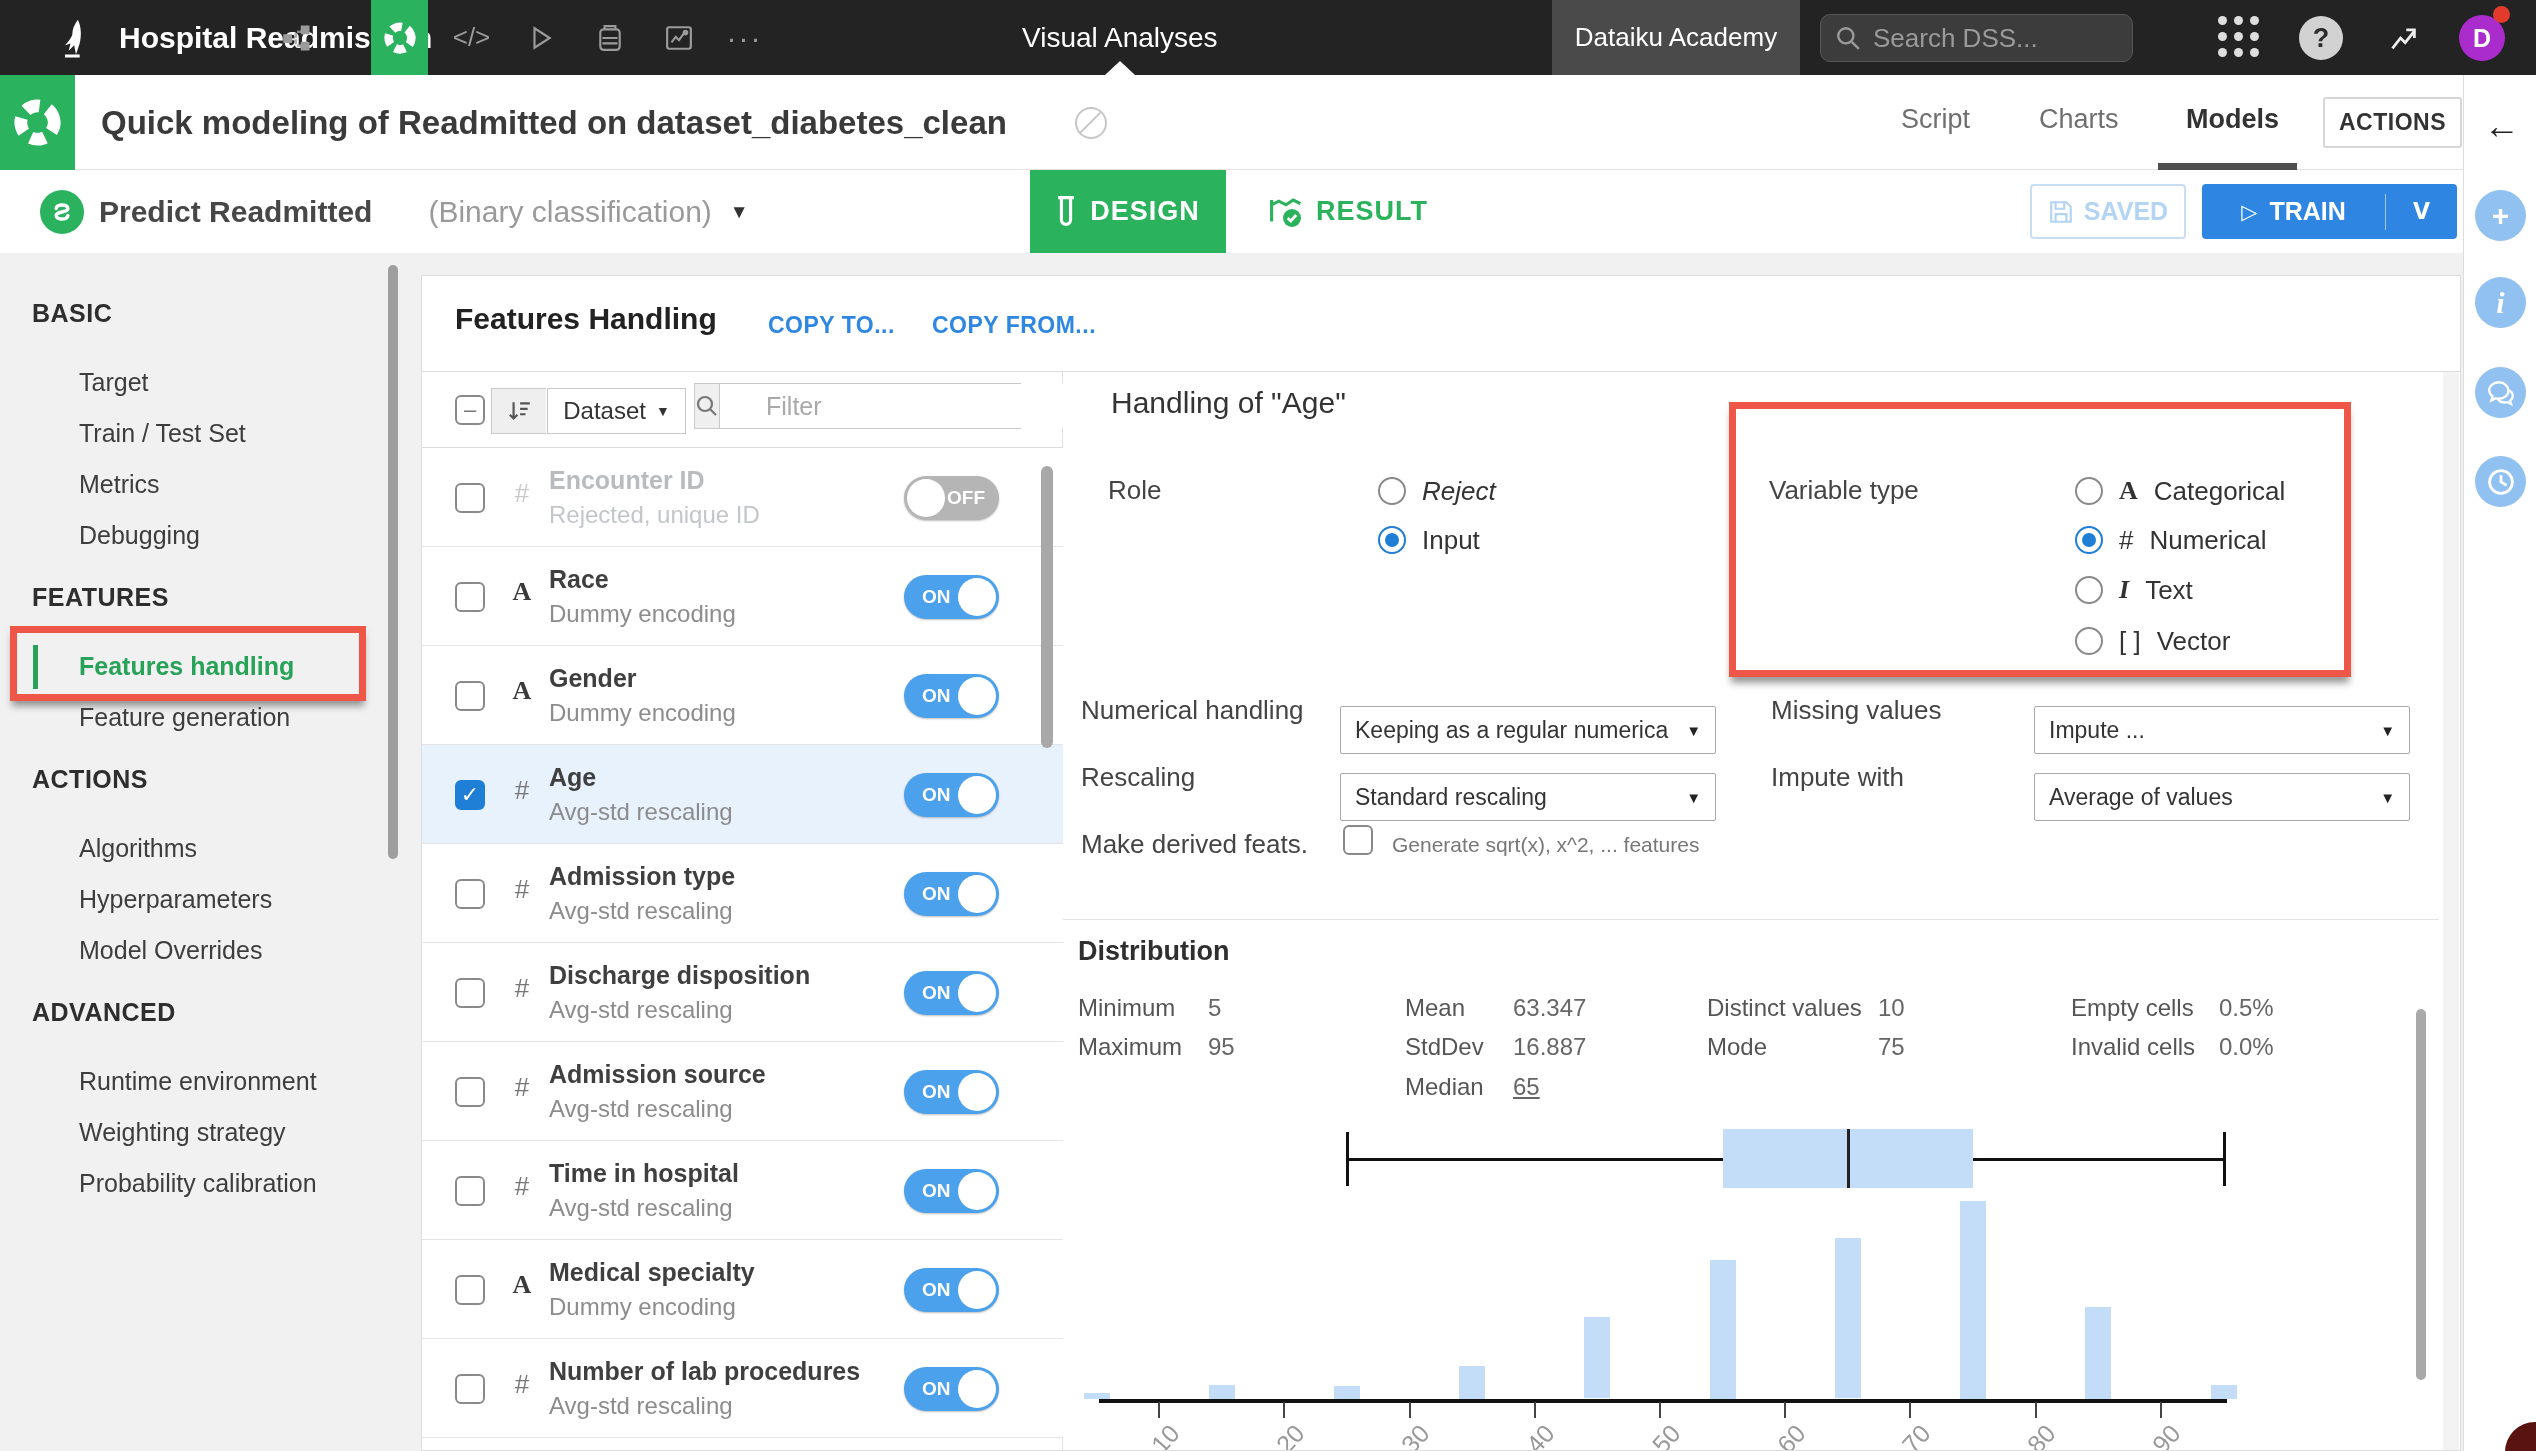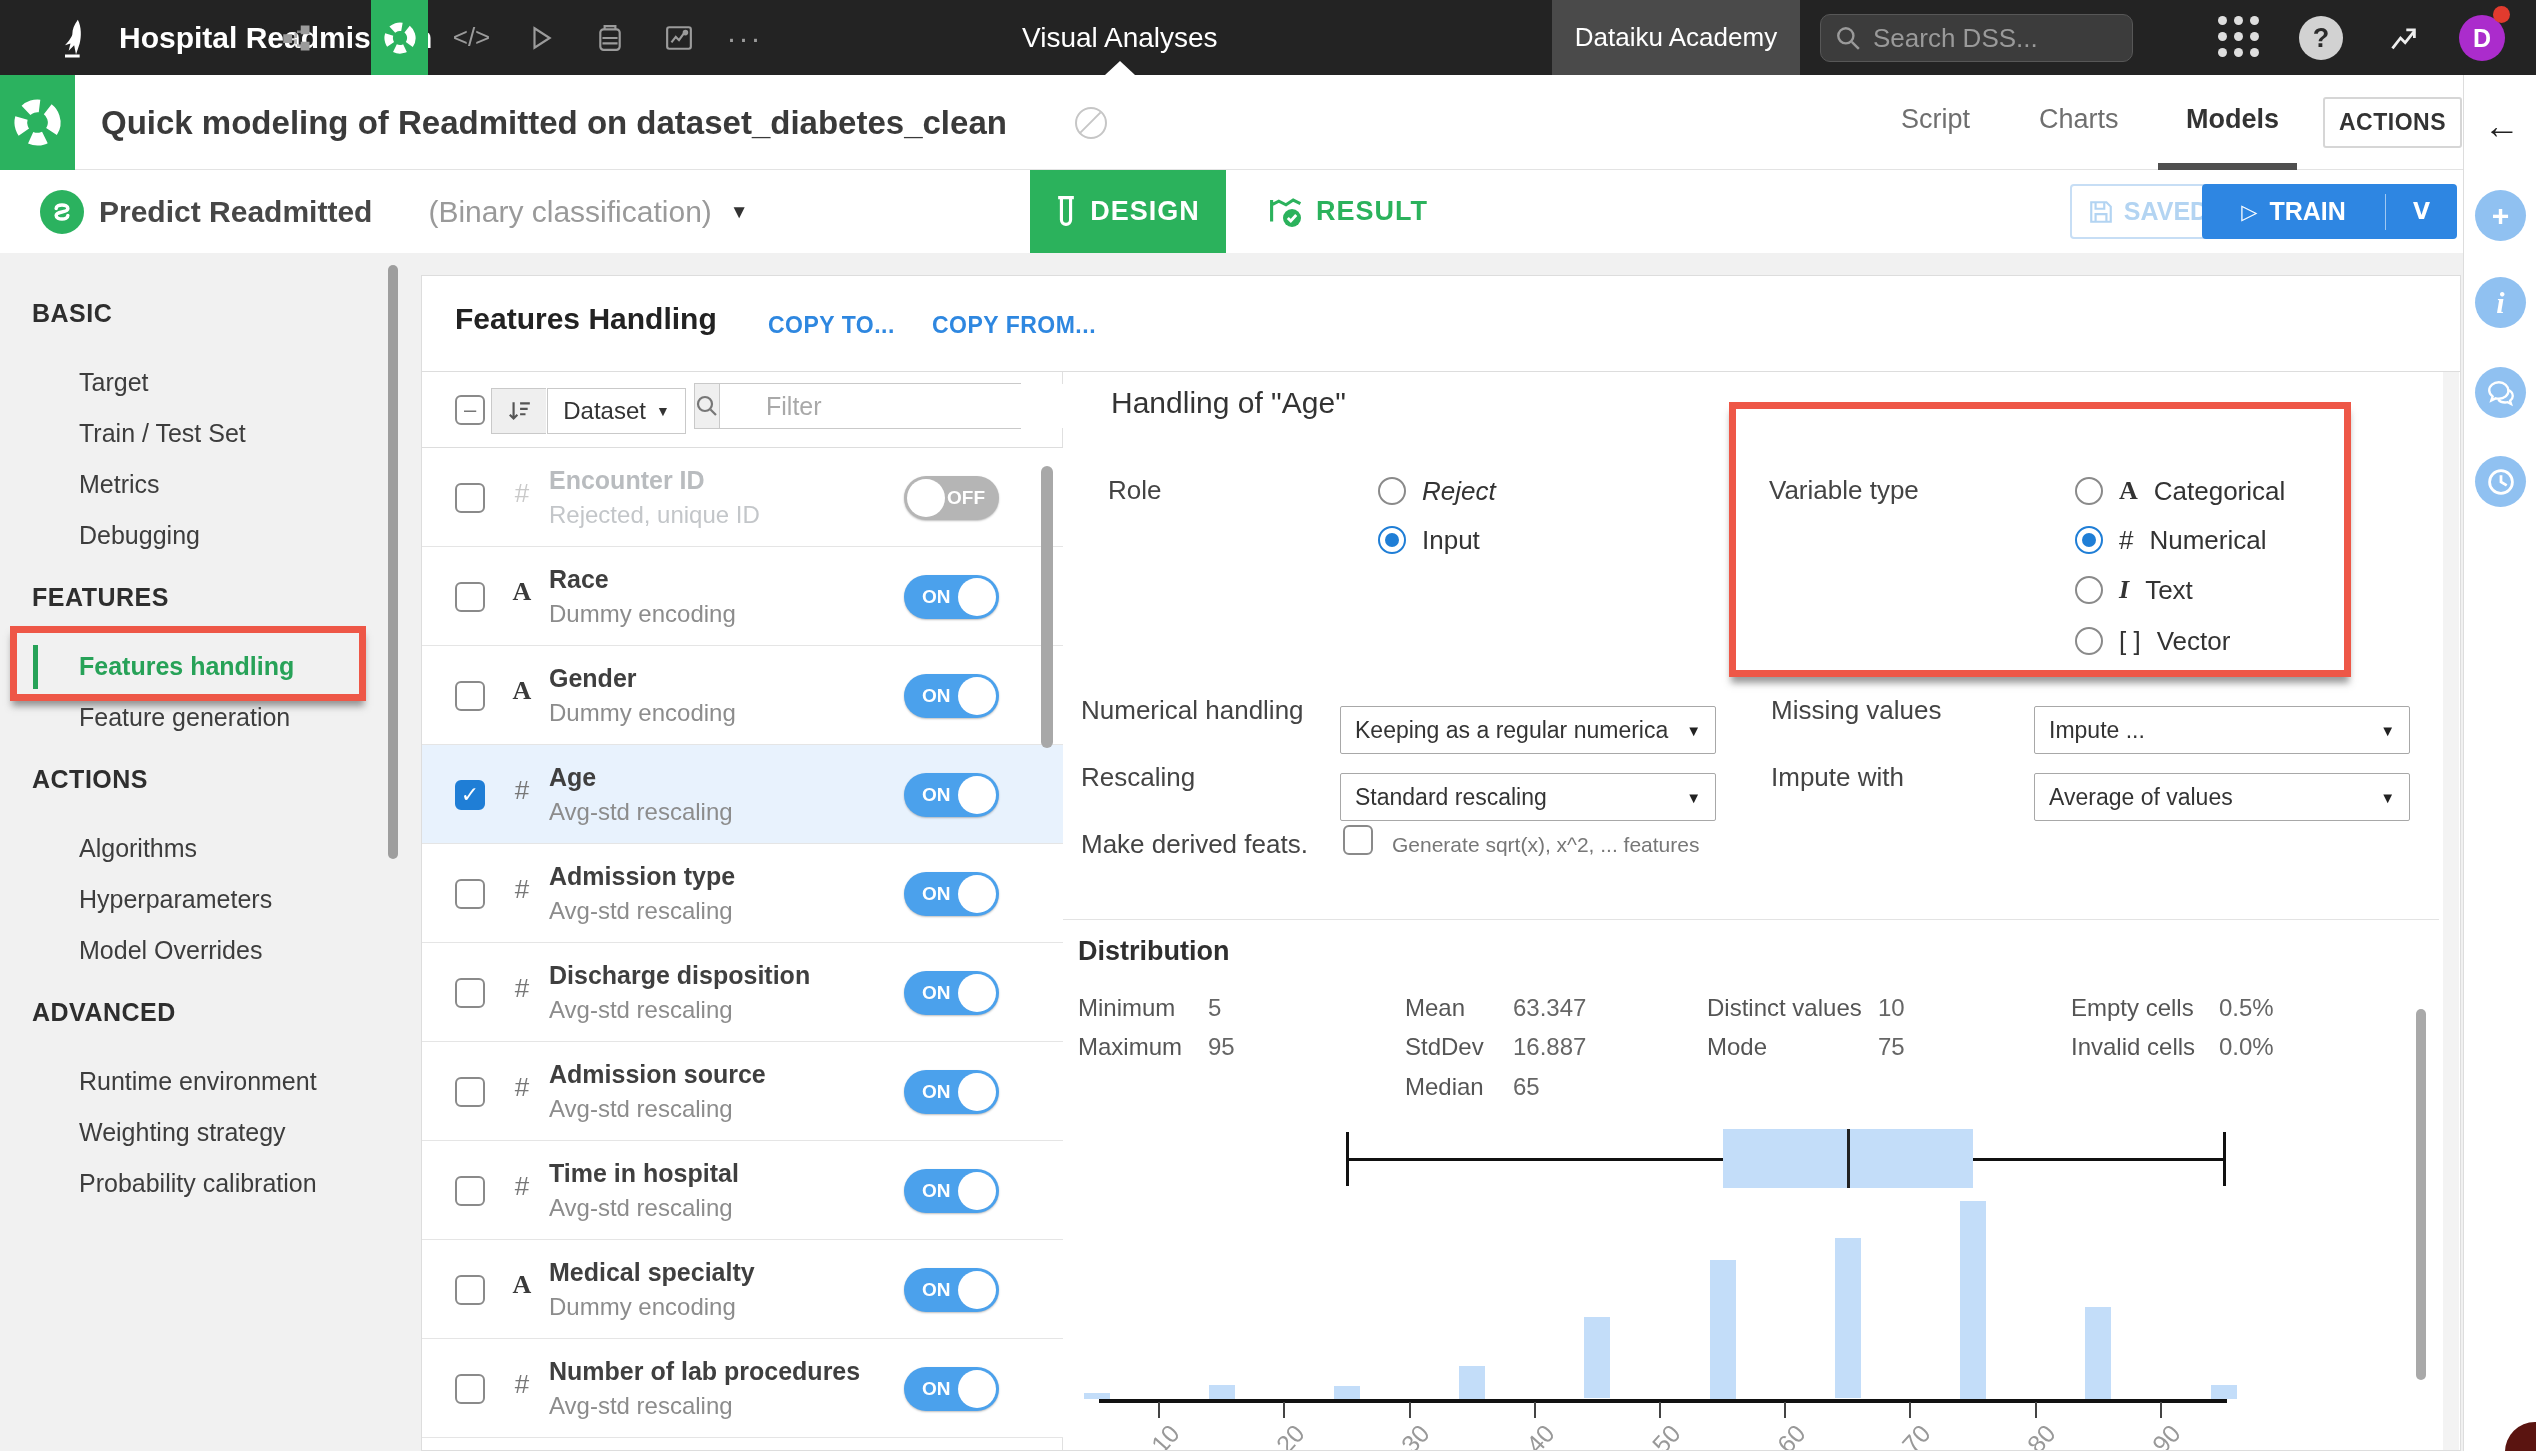--- a/index.html
+++ b/index.html
@@ -36,21 +36,21 @@
 
   
   #modelbar { position:absolute; left:0; top:170px; width:2463px; height:83px; background:#fff; }
   #model-dot { position:absolute; left:40px; top:20px; width:44px; height:44px; border-radius:50%; background:#2BB25F; display:flex; align-items:center; justify-content:center; }
   #model-name { position:absolute; left:99px; top:0; height:83px; display:flex; align-items:center; gap:12px; font-size:30px; }
   #model-name .mn { font-weight:600; color:#474747; }
   #model-name .ms { color:#9a9a9a;margin-left:44px; }
   #model-name .caret { font-size:19px; color:#333; margin-left:6px; }
   #design-btn { position:absolute; left:1030px; top:0; width:196px; height:83px; background:#2BB25C; color:#fff; font-weight:bold; font-size:27px; letter-spacing:1px; display:flex; align-items:center; justify-content:center; gap:14px; }
   #result-btn { position:absolute; left:1249px; top:0; width:198px; height:83px; color:#2BB25C; font-weight:bold; font-size:27px; letter-spacing:1px; display:flex; align-items:center; justify-content:center; gap:12px; }
-  #saved-btn { position:absolute; left:2030px; top:14px; width:156px; height:55px; border:2px solid #c7def5; border-radius:4px; color:#b3d4f2; font-weight:bold; font-size:25px; display:flex; align-items:center; justify-content:center; gap:10px; background:#fff;margin-left:40px; }
+  #saved-btn { position:absolute; left:2030px; top:14px; width:156px; height:55px; border:2px solid #c7def5; border-radius:4px; color:#b3d4f2; font-weight:bold; font-size:25px; display:flex; align-items:center; justify-content:center; gap:10px; background:#fff; }
   #train-group { position:absolute; left:2202px; top:14px; width:255px; height:55px; background:#2E86E2; border-radius:4px; color:#fff; font-weight:bold; font-size:25px; display:flex; align-items:center; }
   #train-main { width:184px; display:flex; align-items:center; justify-content:center; gap:12px; border-right:1px solid rgba(255,255,255,.55); height:36px; }
   #train-caret { flex:1; text-align:center; font-size:22px; }
 
   
   #sidebar { position:absolute; left:0; top:253px; width:416px; height:1198px; background:#f1f1f1; }
   .side-sec { margin-top:22px; }
   .side-sec.first { margin-top:46px; }
   .side-title { padding-left:32px; font-size:25px; font-weight:bold; color:#2e2e2e; letter-spacing:0.5px; height:30px; margin-bottom:28px; }
   .side-item { position:relative; padding-left:79px; height:51px; line-height:51px; font-size:25px; color:#3d3d3d; cursor:pointer; }
@@ -525,21 +525,21 @@
     <div id="stats-layer">
         <div class="stat-label" style="left: 15px; top: 622px;">Minimum</div>
         <div class="stat-value" style="left: 145px; top: 622px;">5</div>
         <div class="stat-label" style="left: 15px; top: 661px;">Maximum</div>
         <div class="stat-value" style="left: 145px; top: 661px;">95</div>
         <div class="stat-label" style="left: 342px; top: 622px;">Mean</div>
         <div class="stat-value" style="left: 450px; top: 622px;">63.347</div>
         <div class="stat-label" style="left: 342px; top: 661px;">StdDev</div>
         <div class="stat-value" style="left: 450px; top: 661px;">16.887</div>
         <div class="stat-label" style="left: 342px; top: 701px;">Median</div>
-        <div class="stat-value" style="left: 450px; top: 701px;">65</div>
+        <div class="stat-value" style="left: 450px; top: 701px; text-decoration: underline;">65</div>
         <div class="stat-label" style="left: 644px; top: 622px;">Distinct values</div>
         <div class="stat-value" style="left: 815px; top: 622px;">10</div>
         <div class="stat-label" style="left: 644px; top: 661px;">Mode</div>
         <div class="stat-value" style="left: 815px; top: 661px;">75</div>
         <div class="stat-label" style="left: 1008px; top: 622px;">Empty cells</div>
         <div class="stat-value" style="left: 1156px; top: 622px;">0.5%</div>
         <div class="stat-label" style="left: 1008px; top: 661px;">Invalid cells</div>
         <div class="stat-value" style="left: 1156px; top: 661px;">0.0%</div>
       </div>
     <div id="chart-layer">

